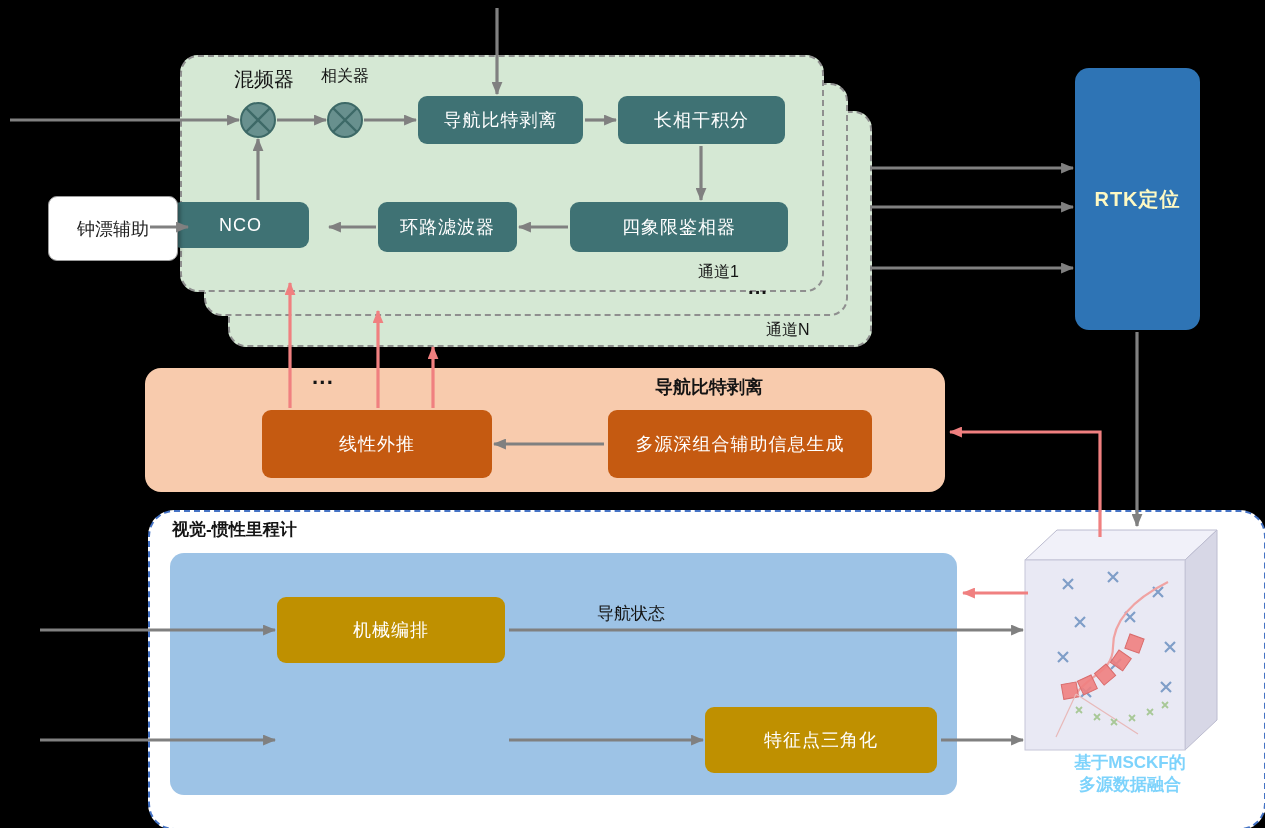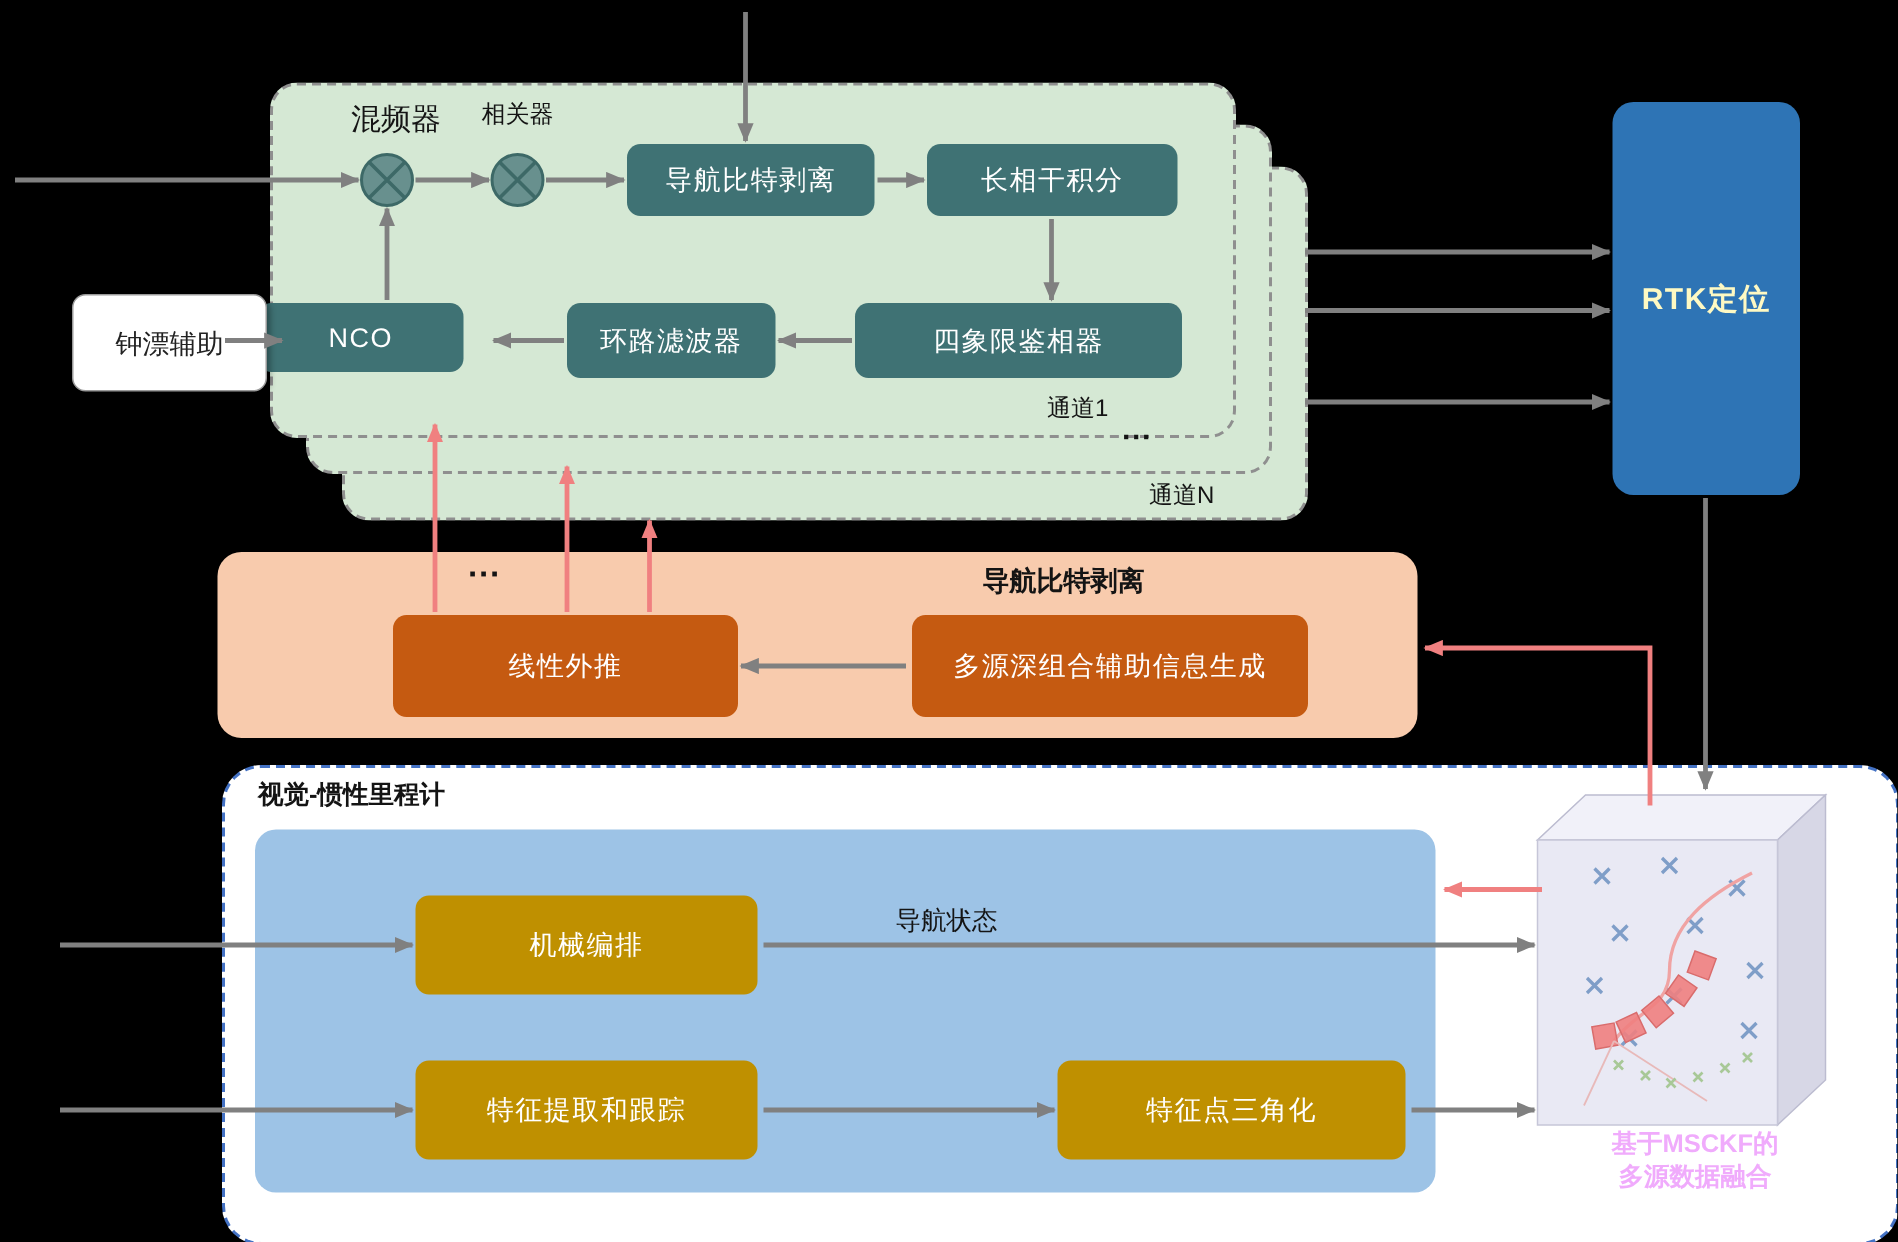--- a/index.html
+++ b/index.html
@@ -16,21 +16,21 @@
   .whitebox{position:absolute;background:#fff;border:1.5px solid #9a9a9a;border-radius:9px;
             display:flex;align-items:center;justify-content:center;font-size:18px;color:#222;
             box-shadow:2px 2px 4px rgba(0,0,0,.35);z-index:10;}
   .rtk{position:absolute;background:#2e74b5;border-radius:14px;display:flex;align-items:center;
        justify-content:center;color:#fef9c3;font-size:20px;font-weight:bold;letter-spacing:1px;z-index:10;}
   .peach{position:absolute;background:#f8cbad;border-radius:16px;z-index:1;}
   .vio-outer{position:absolute;background:#ffffff;border:2.5px dashed #4472c4;border-radius:26px;z-index:1;}
   .vio-inner{position:absolute;background:#9dc3e6;border-radius:14px;z-index:2;}
   .overlay{position:absolute;left:0;top:0;z-index:30;pointer-events:none;}
   .cube{position:absolute;z-index:8;}
-  .caption{position:absolute;z-index:12;color:#f0abfc;font-weight:bold;font-size:17px;
+  .caption{position:absolute;z-index:12;color:#7dd3fc;font-weight:bold;font-size:17px;
            line-height:22px;text-align:center;}
 </style>
 </head>
 <body>
 
 <div class="stage">
 
   <div class="ch-layer" style="left:228px;top:111px;width:640px;height:232px;"></div>
   <div class="ch-layer" style="left:204px;top:83px;width:640px;height:229px;"></div>
   <div class="ch-layer" style="left:180px;top:55px;width:640px;height:233px;"></div>
@@ -56,21 +56,20 @@
   <div class="lbl bold" style="left:312px;top:370px;font-size:22px;">···</div>
   <div class="node dkorange" style="left:262px;top:410px;width:230px;height:68px;">线性外推</div>
   <div class="node dkorange" style="left:608px;top:410px;width:264px;height:68px;">多源深组合辅助信息生成</div>
 
   <div class="vio-outer" style="left:148px;top:510px;width:1114px;height:316px;"></div>
   <div class="lbl bold" style="left:172px;top:518px;font-size:17px;">视觉-惯性里程计</div>
   <div class="vio-inner" style="left:170px;top:553px;width:787px;height:242px;"></div>
 
   <div class="node gold" style="left:277px;top:597px;width:228px;height:66px;">机械编排</div>
   <div class="lbl" style="left:597px;top:602px;font-size:17px;">导航状态</div>
-  <div class="node gold" style="left:277px;top:707px;width:228px;height:66px;">特征提取和跟踪</div>
   <div class="node gold" style="left:705px;top:707px;width:232px;height:66px;">特征点三角化</div>
 
   <svg class="cube" style="left:1018px;top:522px;" width="205" height="235">
     <polygon points="7,38 167,38 199,8 39,8" fill="#f1f1f9" stroke="#bcbcd0" stroke-width="1"></polygon>
     <polygon points="167,38 199,8 199,198 167,228" fill="#d7d7e6" stroke="#bcbcd0" stroke-width="1"></polygon>
     <rect x="7" y="38" width="160" height="190" fill="#e9e9f4" stroke="#c6c6d8" stroke-width="1"></rect>
     <g stroke="#7f9ec8" stroke-width="2.2">
       <path d="M45,57 l10,10 M55,57 l-10,10"></path>
       <path d="M90,50 l10,10 M100,50 l-10,10"></path>
       <path d="M135,65 l10,10 M145,65 l-10,10"></path>

